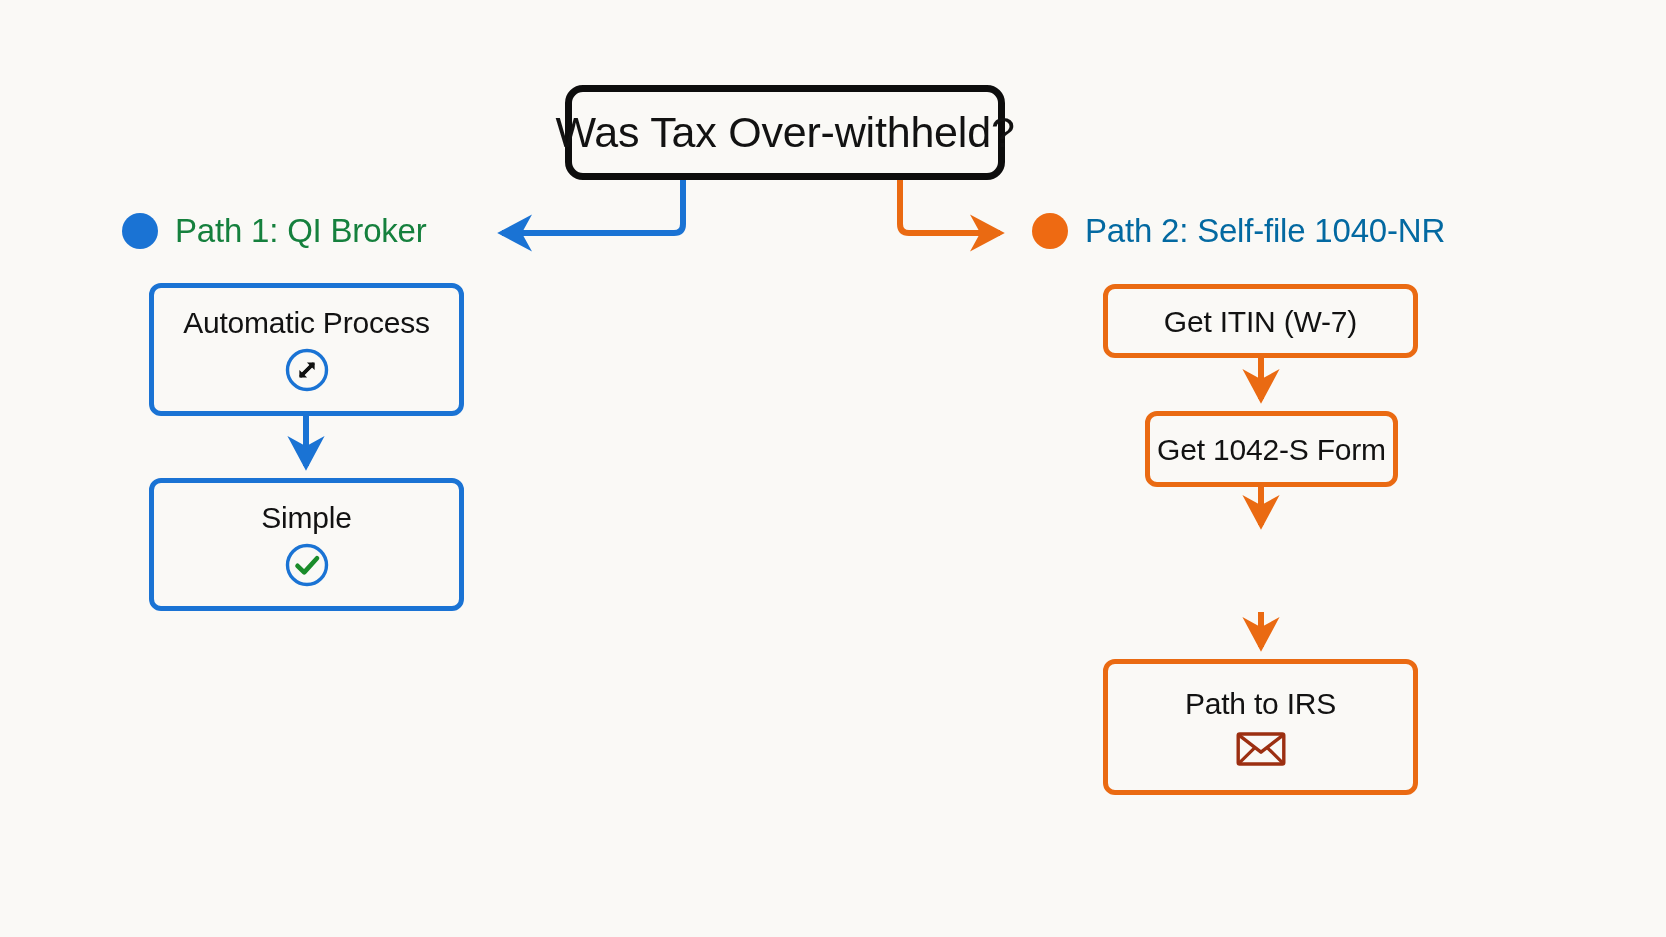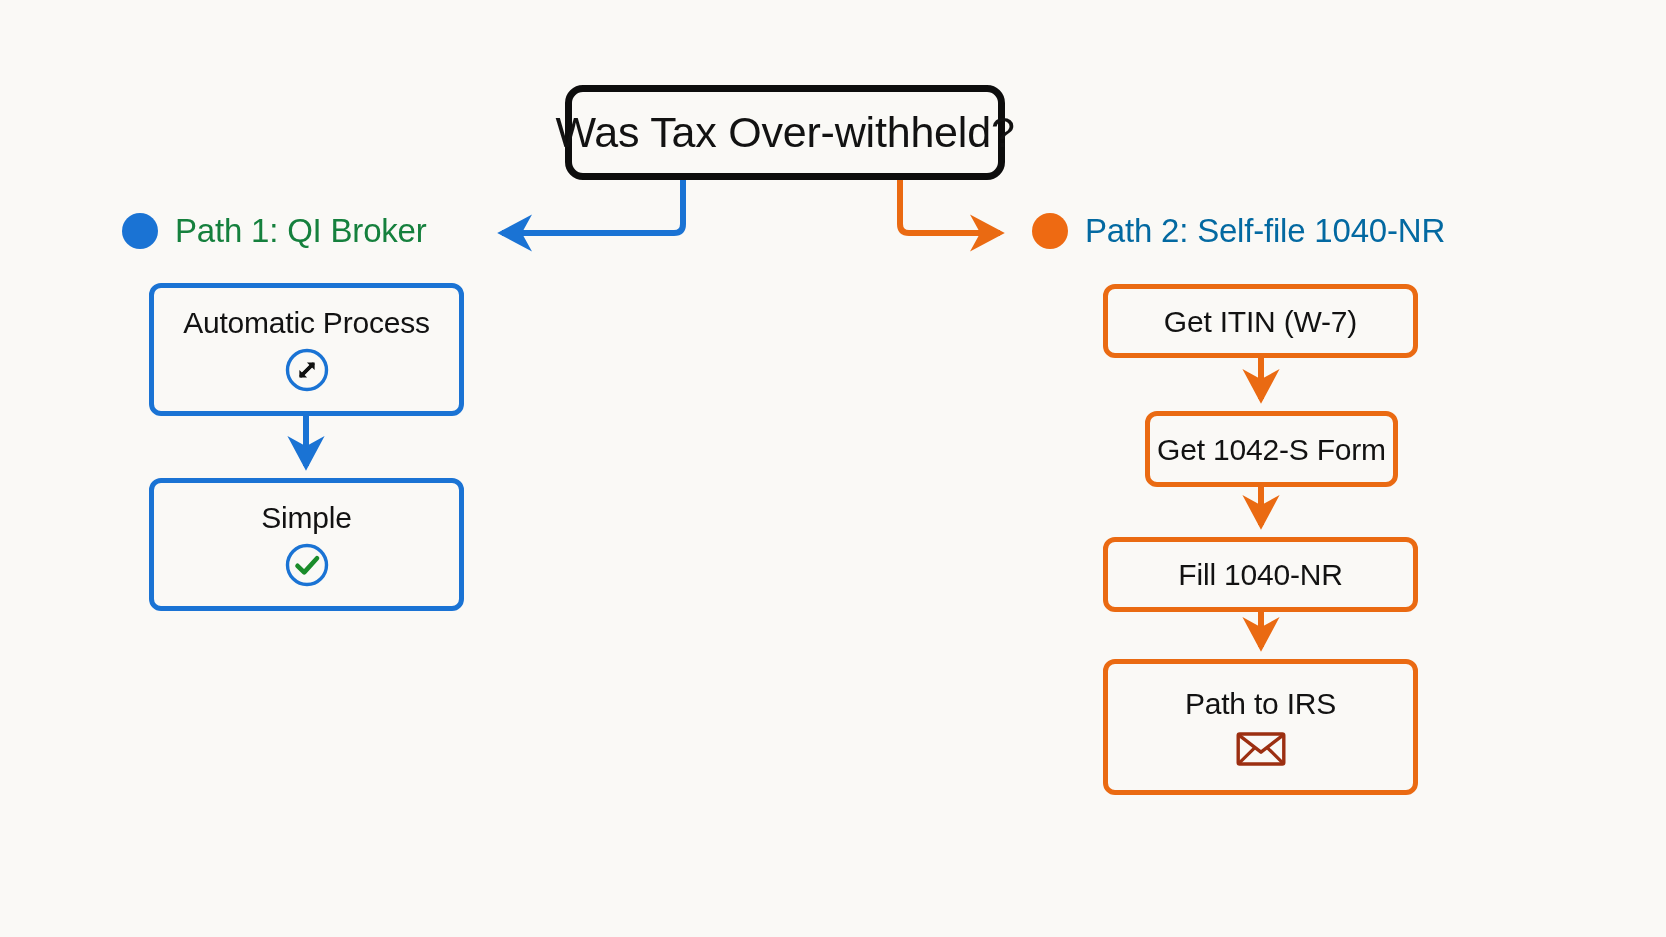--- a/index.html
+++ b/index.html
@@ -175,23 +175,20 @@
   </div>
 
   <div class="node orange" id="node-itin">
     <span class="ntext">Get ITIN (W-7)</span>
   </div>
 
   <div class="node orange" id="node-1042s">
     <span class="ntext">Get 1042-S Form</span>
   </div>
 
-  <div class="node orange" id="node-fill1040">
-    <span class="ntext">Fill 1040-NR</span>
-  </div>
 
   <div class="node orange" id="node-mail">
     <span class="ntext">Path to IRS</span>
     <span class="nicon">
       <svg width="50" height="40" viewBox="0 0 50 40" xmlns="http://www.w3.org/2000/svg">
         <rect x="2.2" y="6" width="45.6" height="30" rx="1.5" fill="none" stroke="#9c2f11" stroke-width="3.4"></rect>
         <path d="M3.6,7.6 L25,24.2 L46.4,7.6" fill="none" stroke="#9c2f11" stroke-width="3.4" stroke-linejoin="round"></path>
         <path d="M3.6,34.6 L18.6,19.8 M46.4,34.6 L31.4,19.8" fill="none" stroke="#9c2f11" stroke-width="3.2"></path>
       </svg>
     </span>

